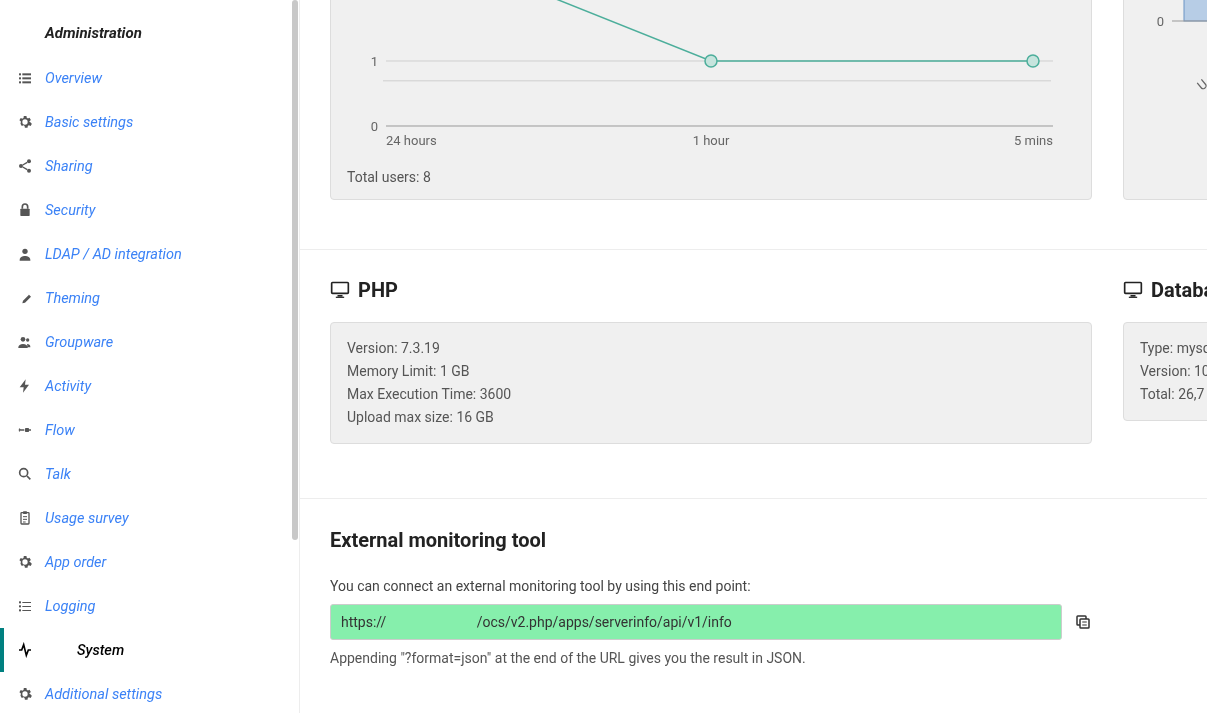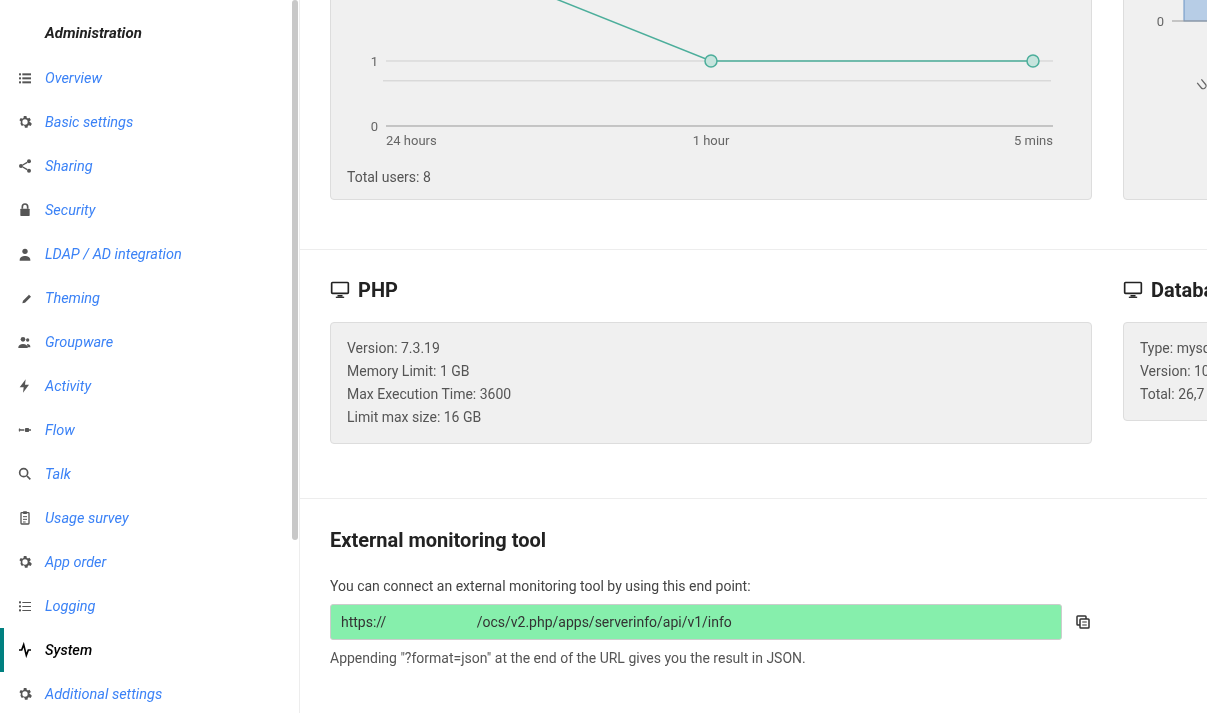--- a/index.html
+++ b/index.html
@@ -37,20 +37,21 @@
       align-items: center;
       height: 44px;
       padding-left: 15px;
       cursor: pointer;
       color: #3b82f6;
       position: relative;
     }
     .sidebar-item.active {
       color: #000;
       font-weight: 500;
+      gap: 32px;
     }
     .sidebar-item.active::before {
       content: "";
       position: absolute;
       left: 0;
       top: 0;
       bottom: 0;
       width: 4px;
       background: #008080;
     }
@@ -379,21 +380,21 @@
             <rect x="9" y="18" width="6" height="2" fill="currentColor"></rect>
             <rect x="7" y="20" width="10" height="1.5" fill="currentColor"></rect>
           </svg>
       </span>
       <span>PHP</span>
     </div>
     <div class="info-card">
       <div class="info-row"><span>Version: </span><span>7.3.19</span></div>
       <div class="info-row"><span>Memory Limit: </span><span>1 GB</span></div>
       <div class="info-row"><span>Max Execution Time: </span><span>3600</span></div>
-      <div class="info-row"><span>Limit max size: </span><span>16 GB</span></div>
+      <div class="info-row"><span>Upload max size: </span><span>16 GB</span></div>
     </div>
   </div>
 
   <div class="db-section">
     <div class="section-title">
       <span class="icon">
         <svg viewBox="0 0 24 24" width="20" height="20" fill="currentColor">
             <rect x="2" y="3" width="20" height="13" rx="1" fill="none" stroke="currentColor" stroke-width="2"></rect>
             <rect x="9" y="18" width="6" height="2" fill="currentColor"></rect>
             <rect x="7" y="20" width="10" height="1.5" fill="currentColor"></rect>

